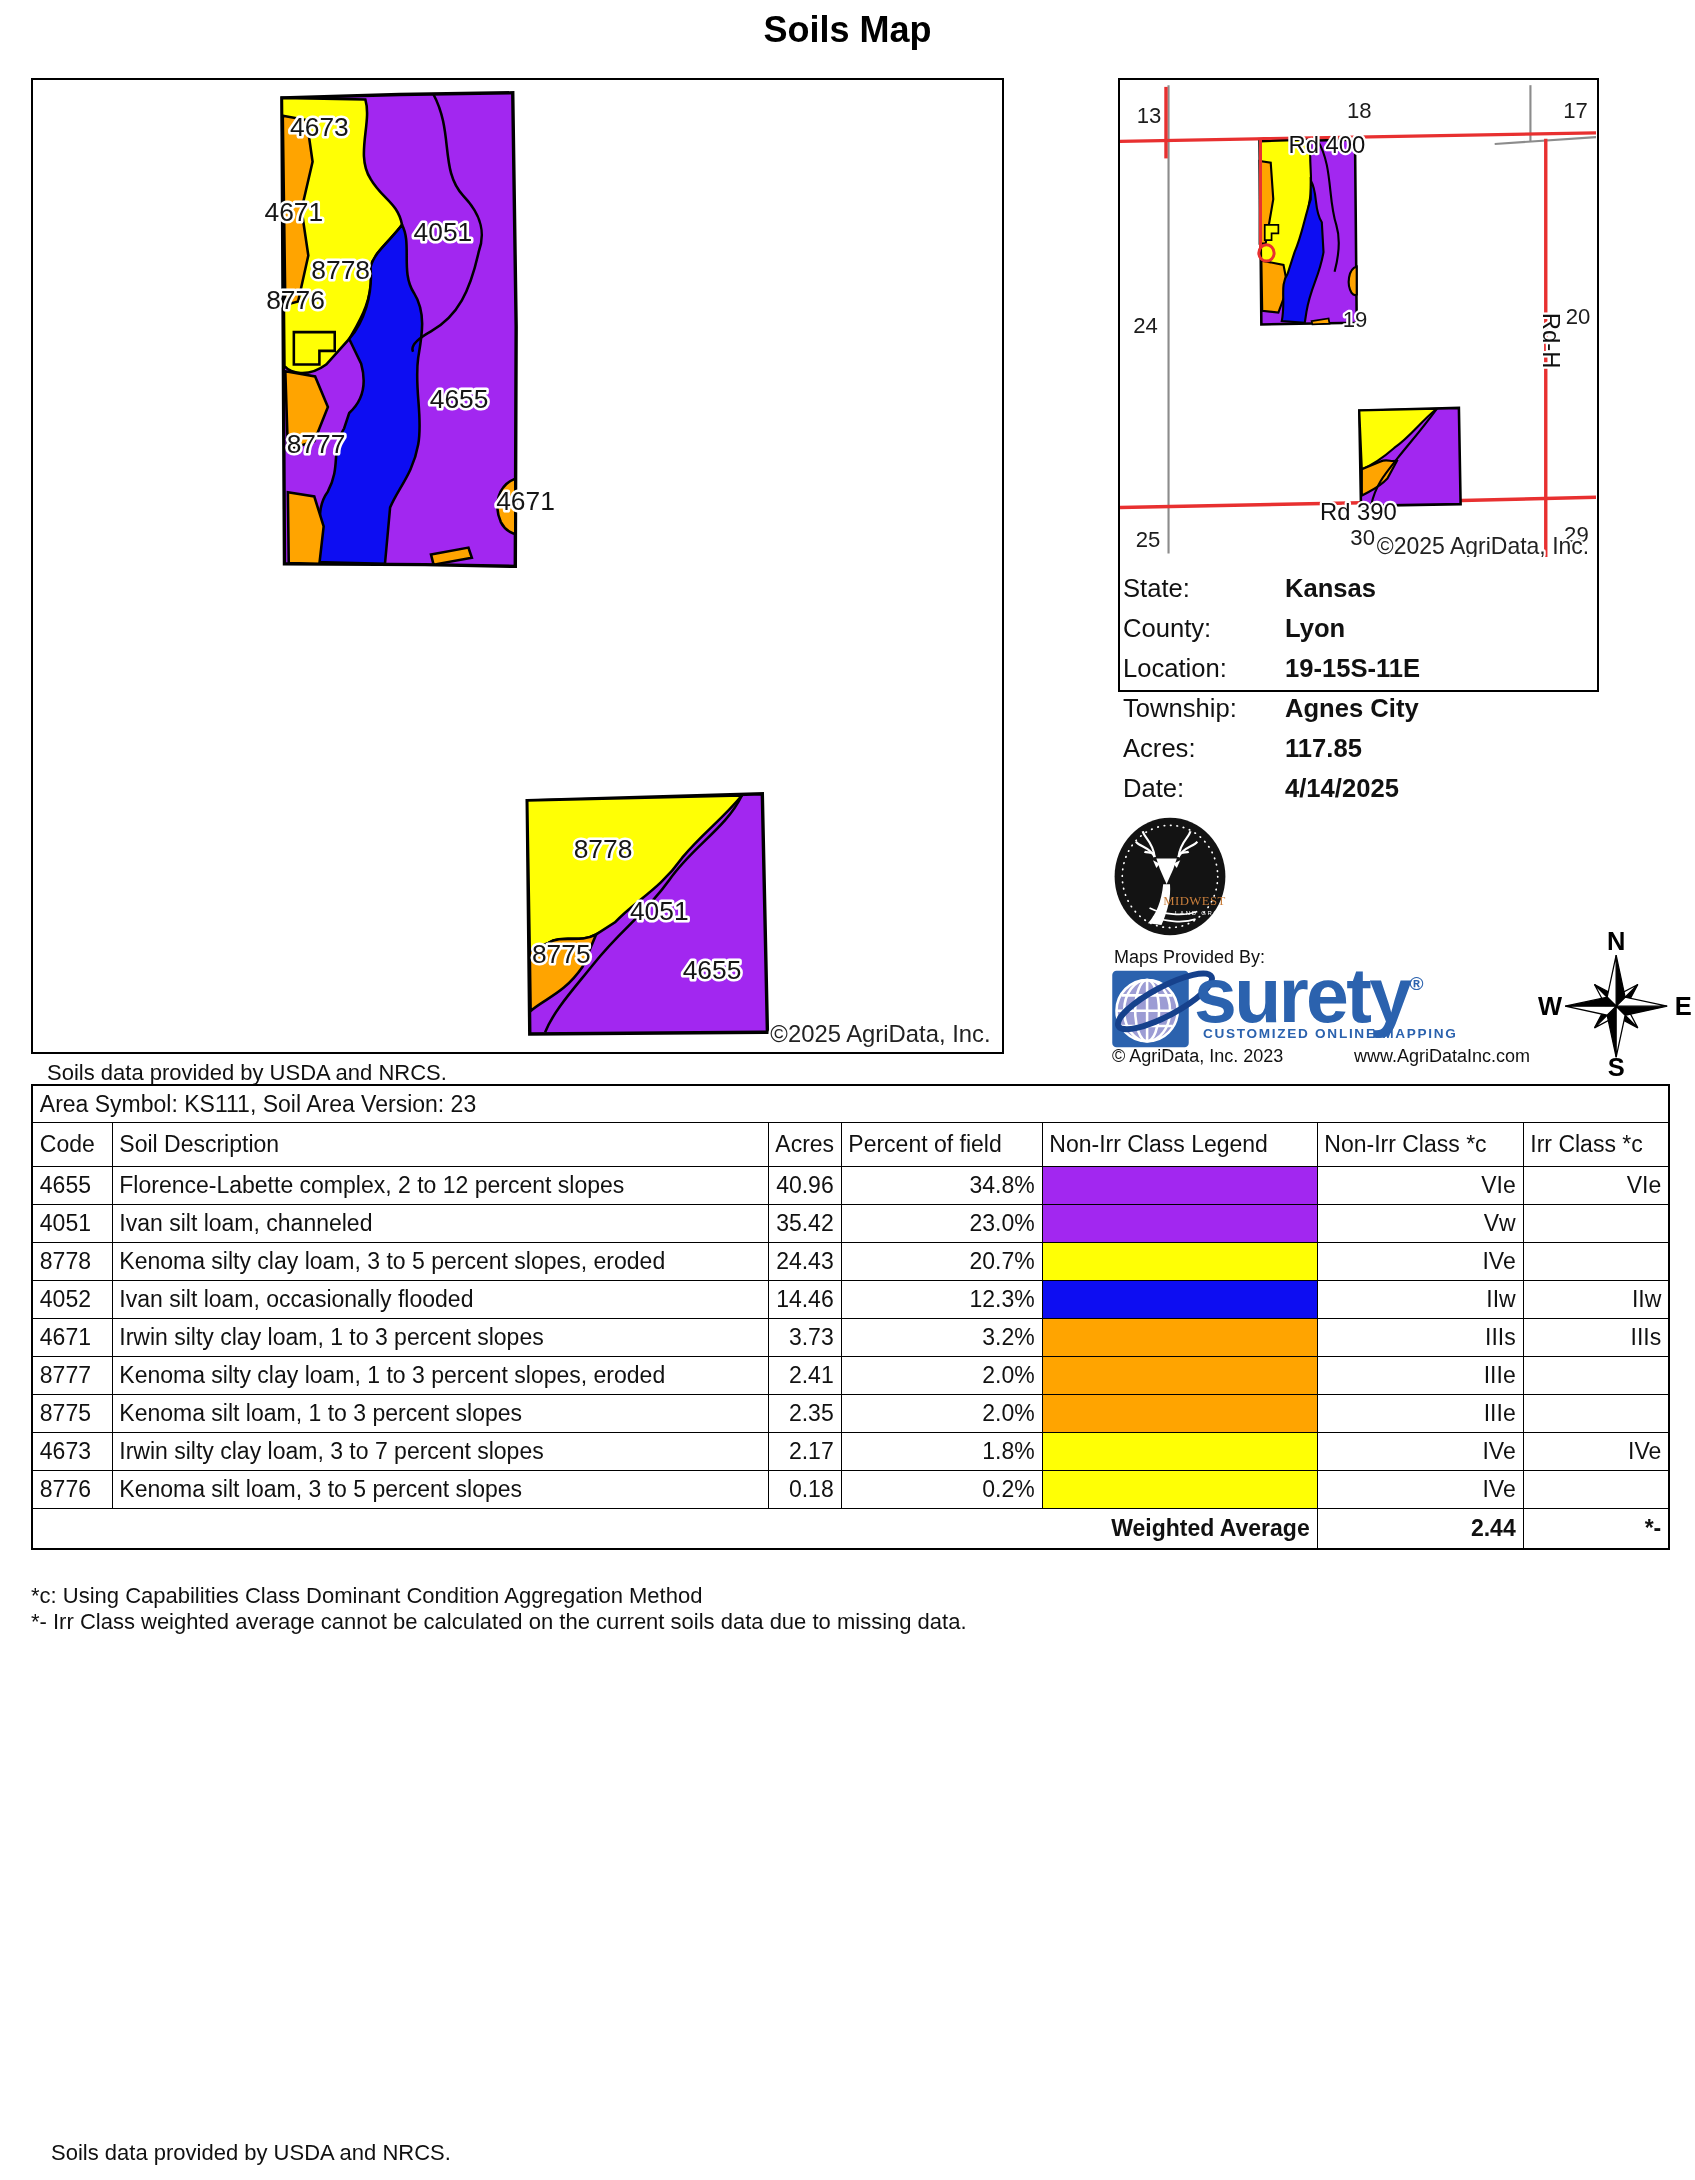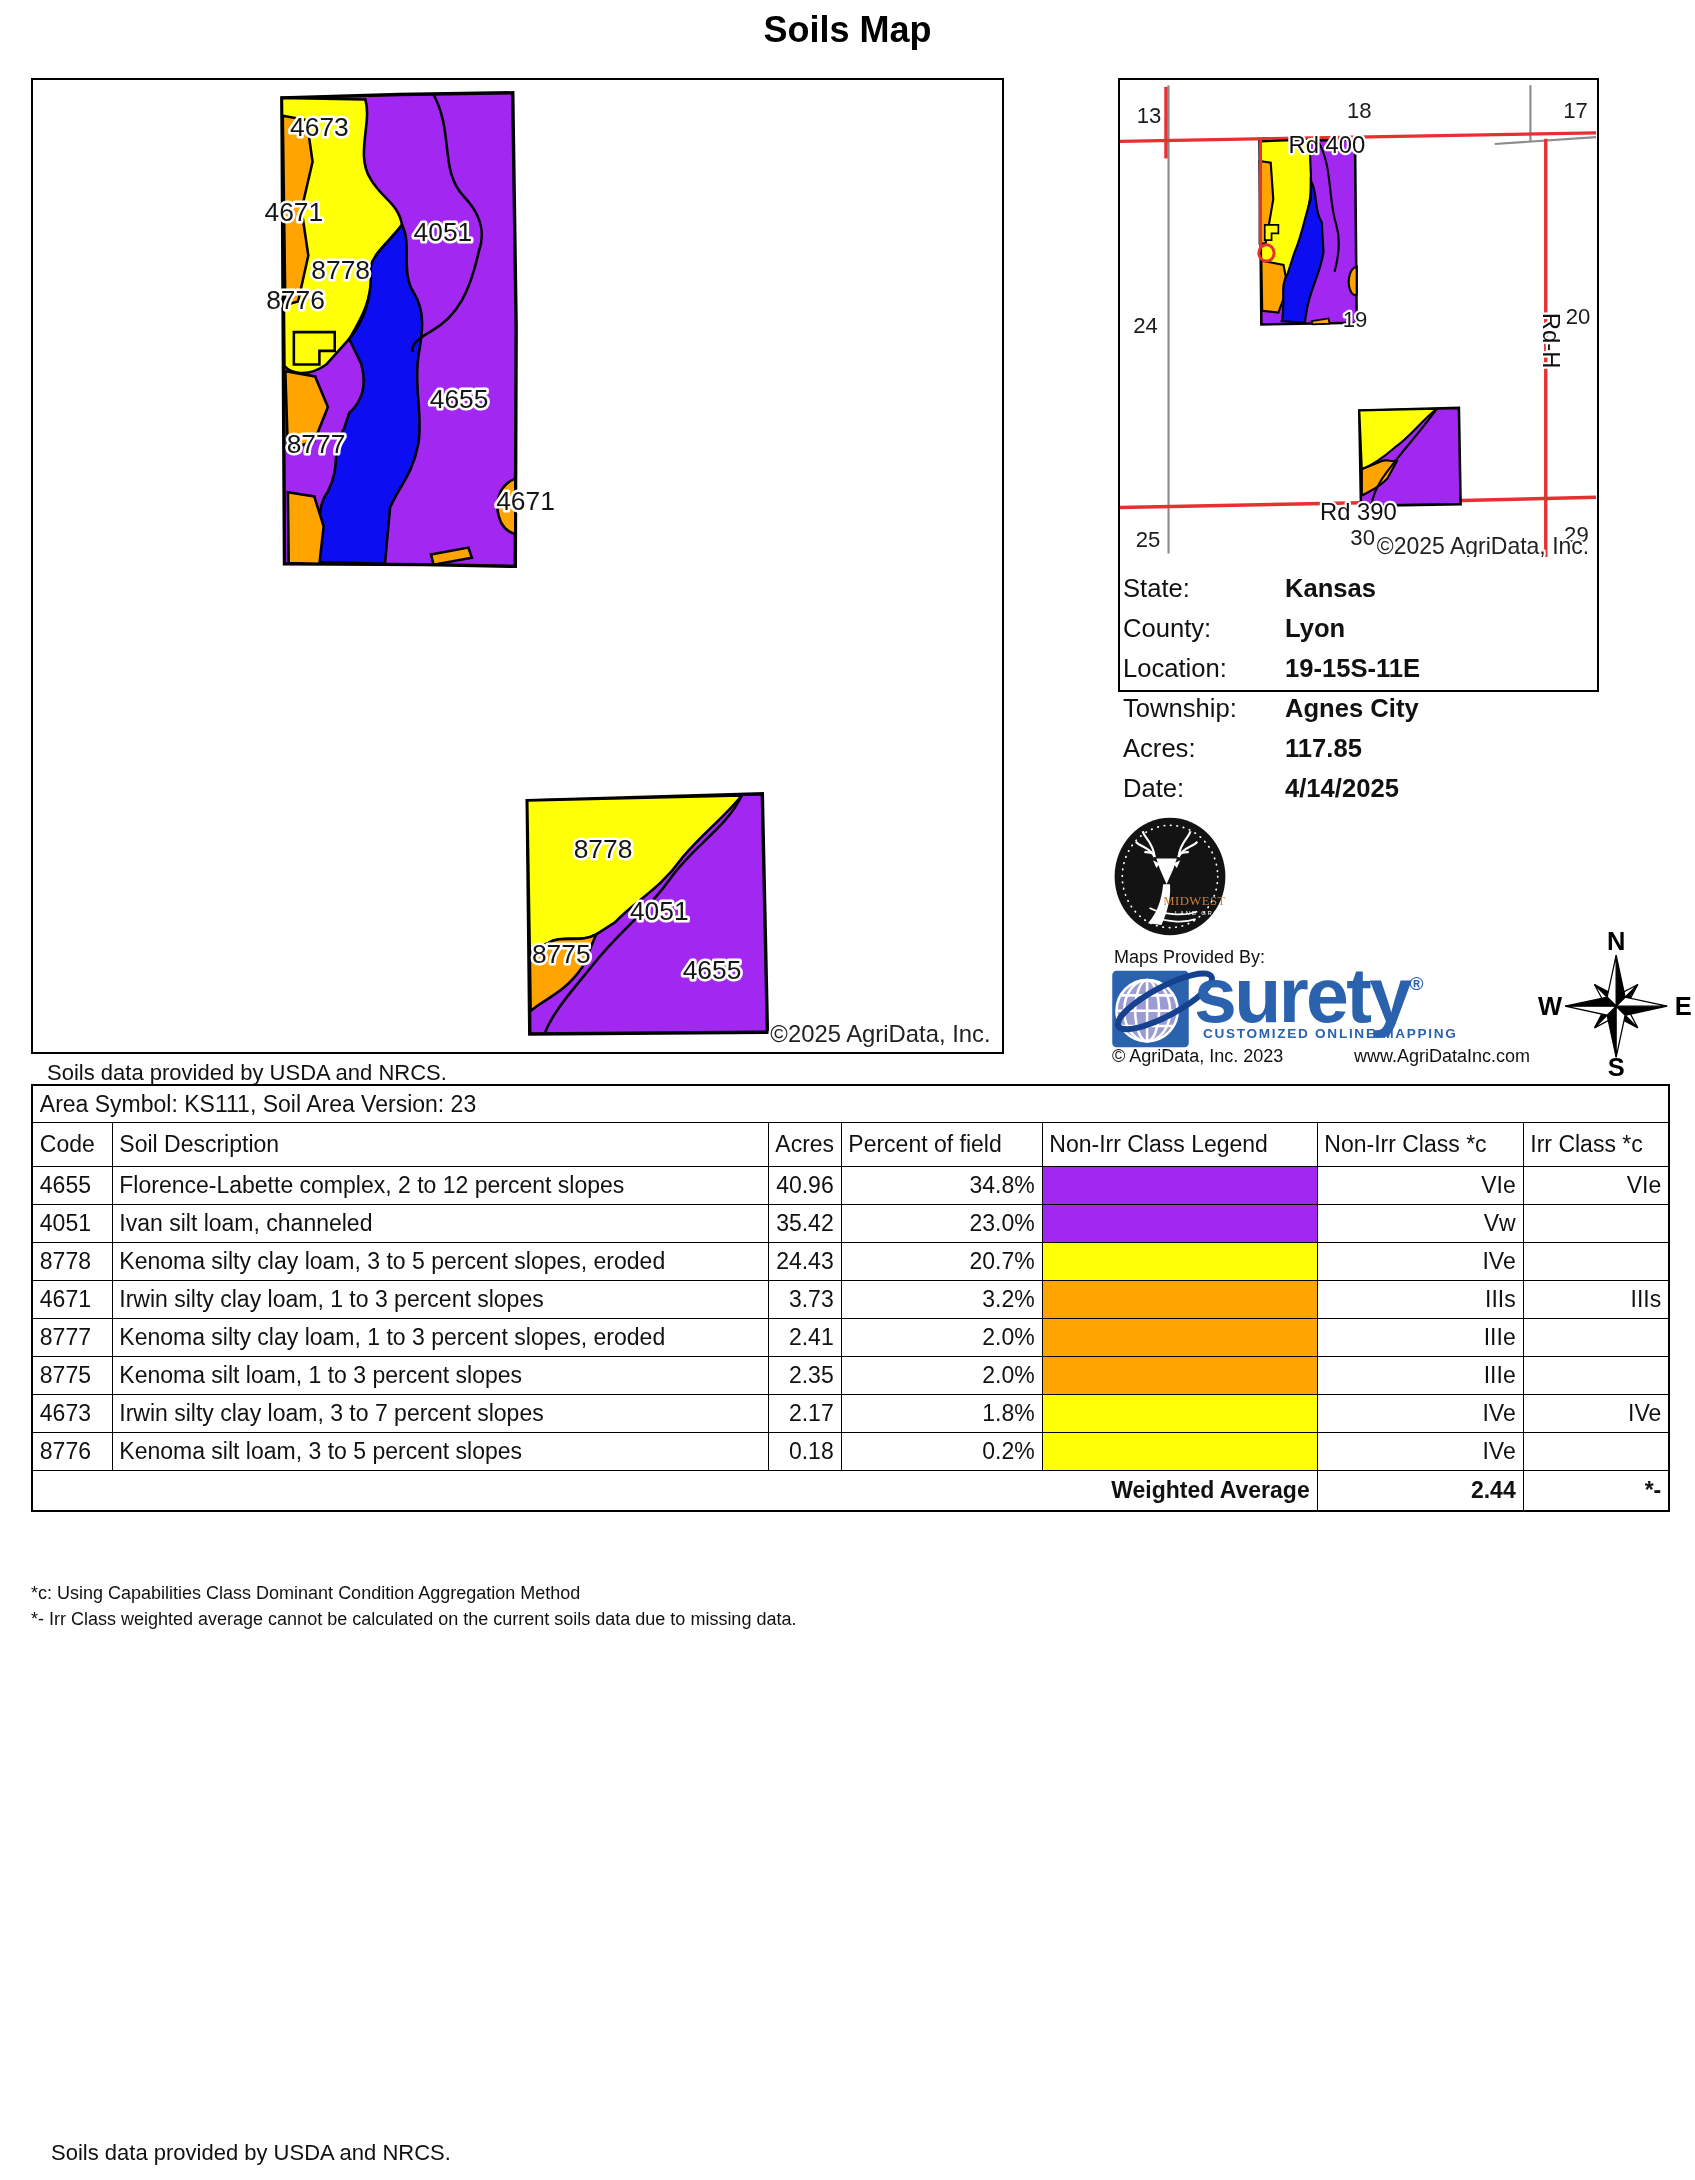--- a/index.html
+++ b/index.html
@@ -25,21 +25,21 @@
   #agridata-copy{left:1112px;top:1046px;font-size:18px;}
   #website{left:1354px;top:1046px;font-size:18px;}
   table#soils{position:absolute;left:31px;top:1084px;border-collapse:collapse;table-layout:fixed;width:1637px;font-size:23px;}
   table#soils td{border:1.7px solid #000;padding:0 6.8px;overflow:hidden;white-space:nowrap;}
   table#soils{border:2.6px solid #000;}
   tr.area-row td{height:36px;}
   tr.head-row td{height:43px;}
   tr.data-row td{height:37px;}
   tr.wavg-row td{height:39px;font-weight:bold;}
   td.num{text-align:right;}
-  .fnote{left:31px;font-size:18px;}
+  .fnote{left:31px;font-size:22px;}
   #footer-credit{left:51px;top:2140px;font-size:22px;}
   .serif{font-family:"Liberation Serif",serif;}
 </style>
 </head>
 <body>
 
 <div class="abs" id="title">Soils Map</div>
 
 <div class="abs" id="soilmap-box">
   <svg width="968" height="971" viewBox="0 0 1136 1140">
@@ -268,20 +268,29 @@
   <tr class="data-row">
     <td>8778</td>
         <td>Kenoma silty clay loam, 3 to 5 percent slopes, eroded</td>
         <td class="num">24.43</td>
         <td class="num">20.7%</td>
         <td style="background-color: rgb(255, 255, 5);"></td>
         <td class="num">IVe</td>
         <td class="num"></td>
   </tr>
   <tr class="data-row">
+    <td>4052</td>
+        <td>Ivan silt loam, occasionally flooded</td>
+        <td class="num">14.46</td>
+        <td class="num">12.3%</td>
+        <td style="background-color: rgb(13, 13, 242);"></td>
+        <td class="num">IIw</td>
+        <td class="num">IIw</td>
+  </tr>
+  <tr class="data-row">
     <td>4671</td>
         <td>Irwin silty clay loam, 1 to 3 percent slopes</td>
         <td class="num">3.73</td>
         <td class="num">3.2%</td>
         <td style="background-color: rgb(255, 164, 0);"></td>
         <td class="num">IIIs</td>
         <td class="num">IIIs</td>
   </tr>
   <tr class="data-row">
     <td>8777</td>

